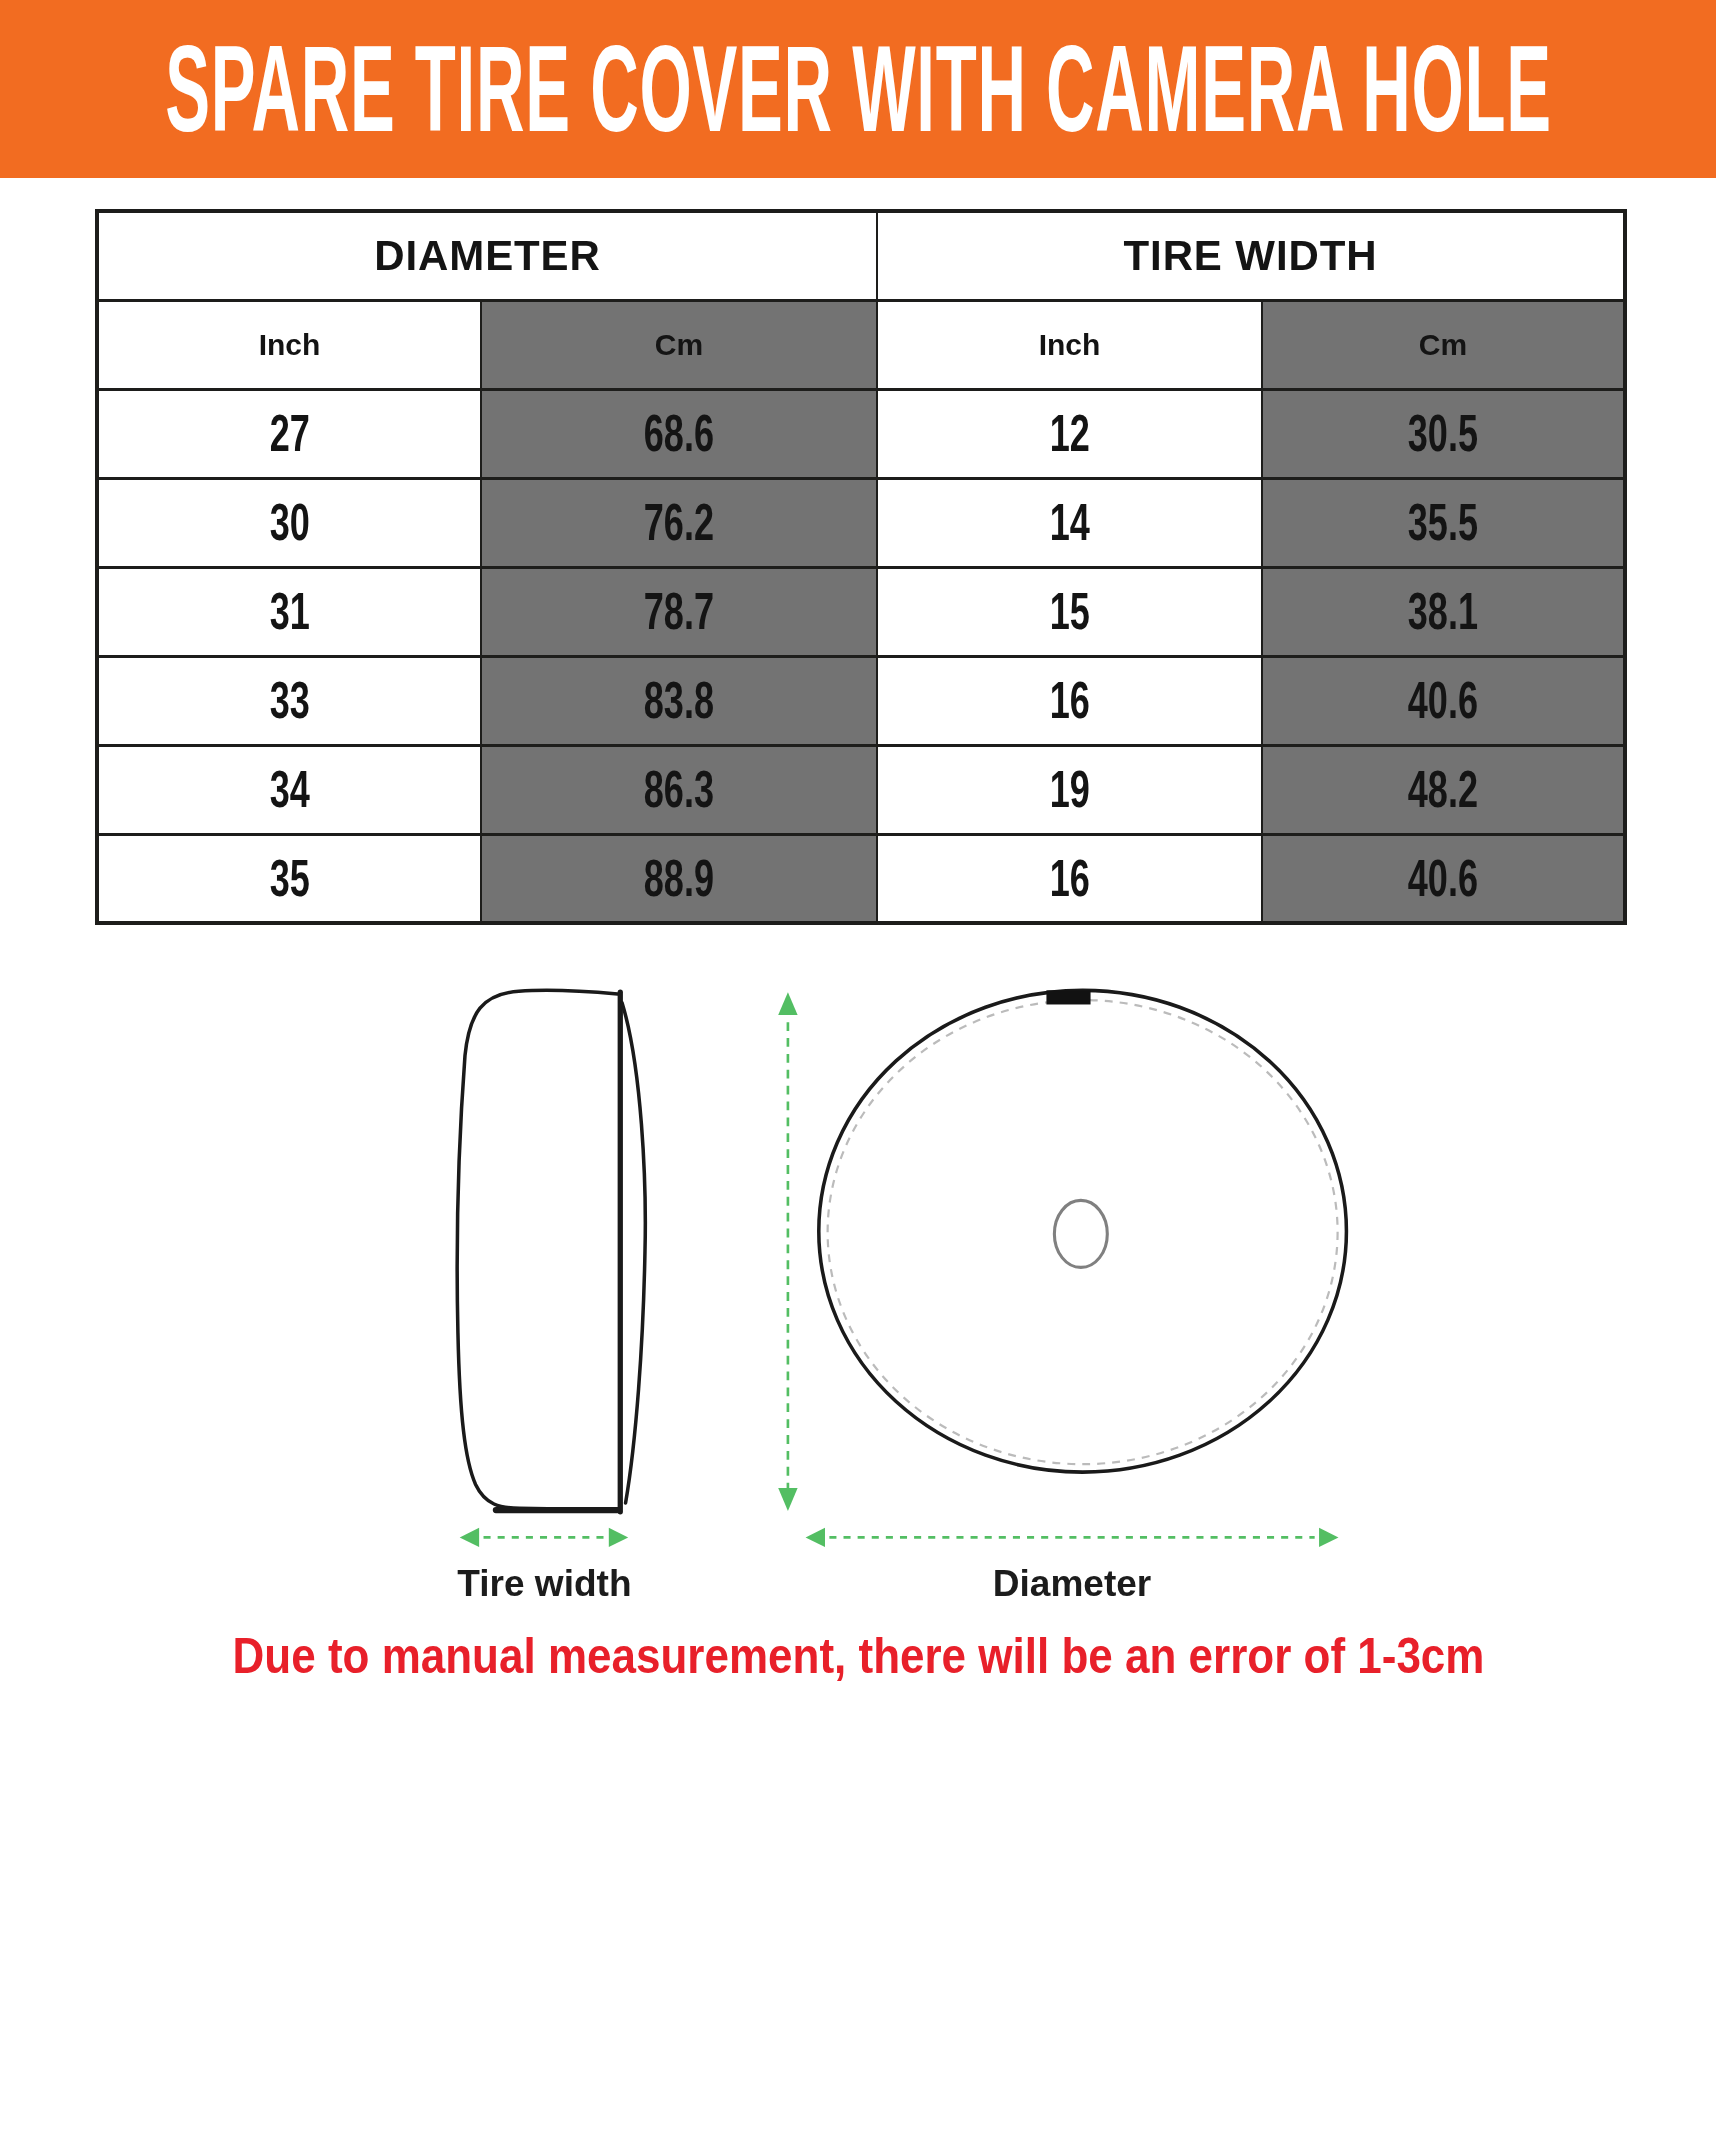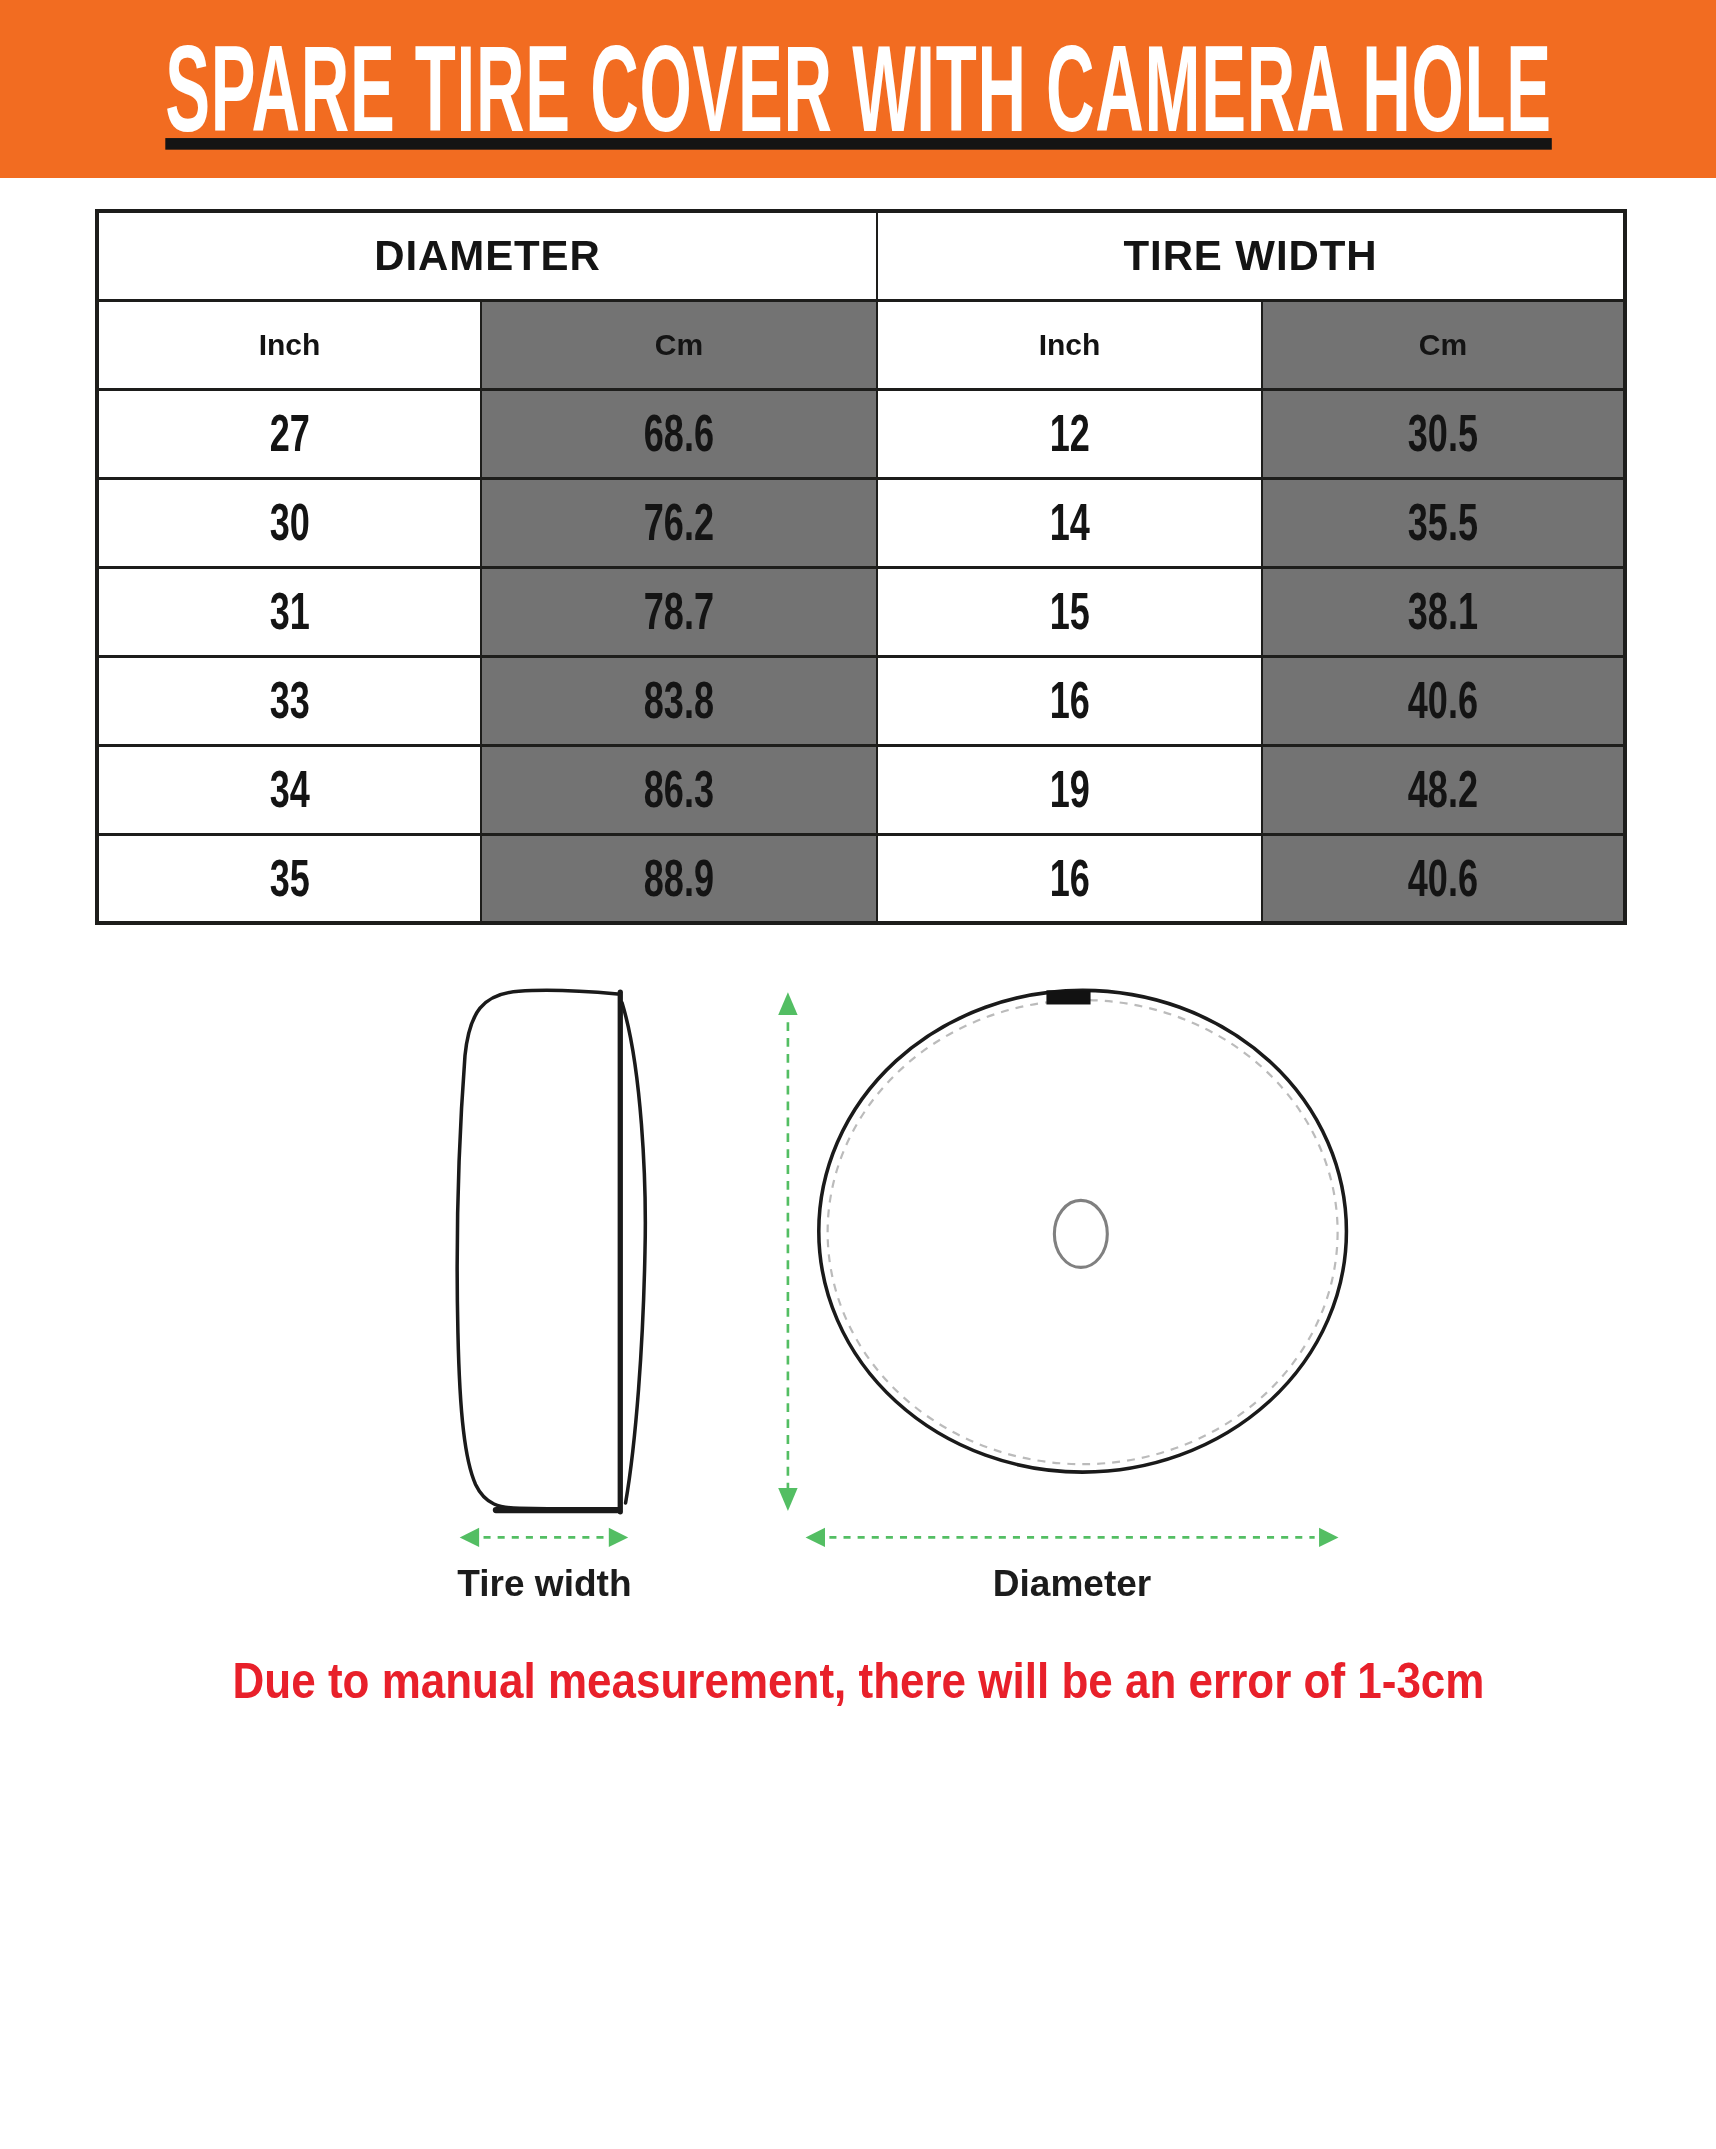--- a/index.html
+++ b/index.html
@@ -11,21 +11,20 @@
     overflow: hidden;
   }
 
   
   .banner {
     height: 178px;
     background: #F26C21;
     display: flex;
     align-items: center;
     justify-content: center;
-    text-decoration: underline;
   }
   .banner-title {
     display: inline-block;
     color: #ffffff;
     font-size: 84px;
     font-weight: 700;
     white-space: nowrap;
     letter-spacing: 0.9px;
     transform: scale(0.80, 1.45);
   }
@@ -75,21 +74,21 @@
   .diagram-wrap svg { display: block; }
   .diag-label {
     font-family: "Liberation Sans", sans-serif;
     font-size: 42px;
     font-weight: 700;
     fill: #1c1c1c;
   }
 
   
   .note-row {
-    margin-top: 25px;
+    margin-top: 0;
     text-align: center;
   }
   .note-text {
     display: inline-block;
     color: #E8202A;
     font-size: 44px;
     font-weight: 700;
     transform: scaleY(1.15);
     white-space: nowrap;
   }

